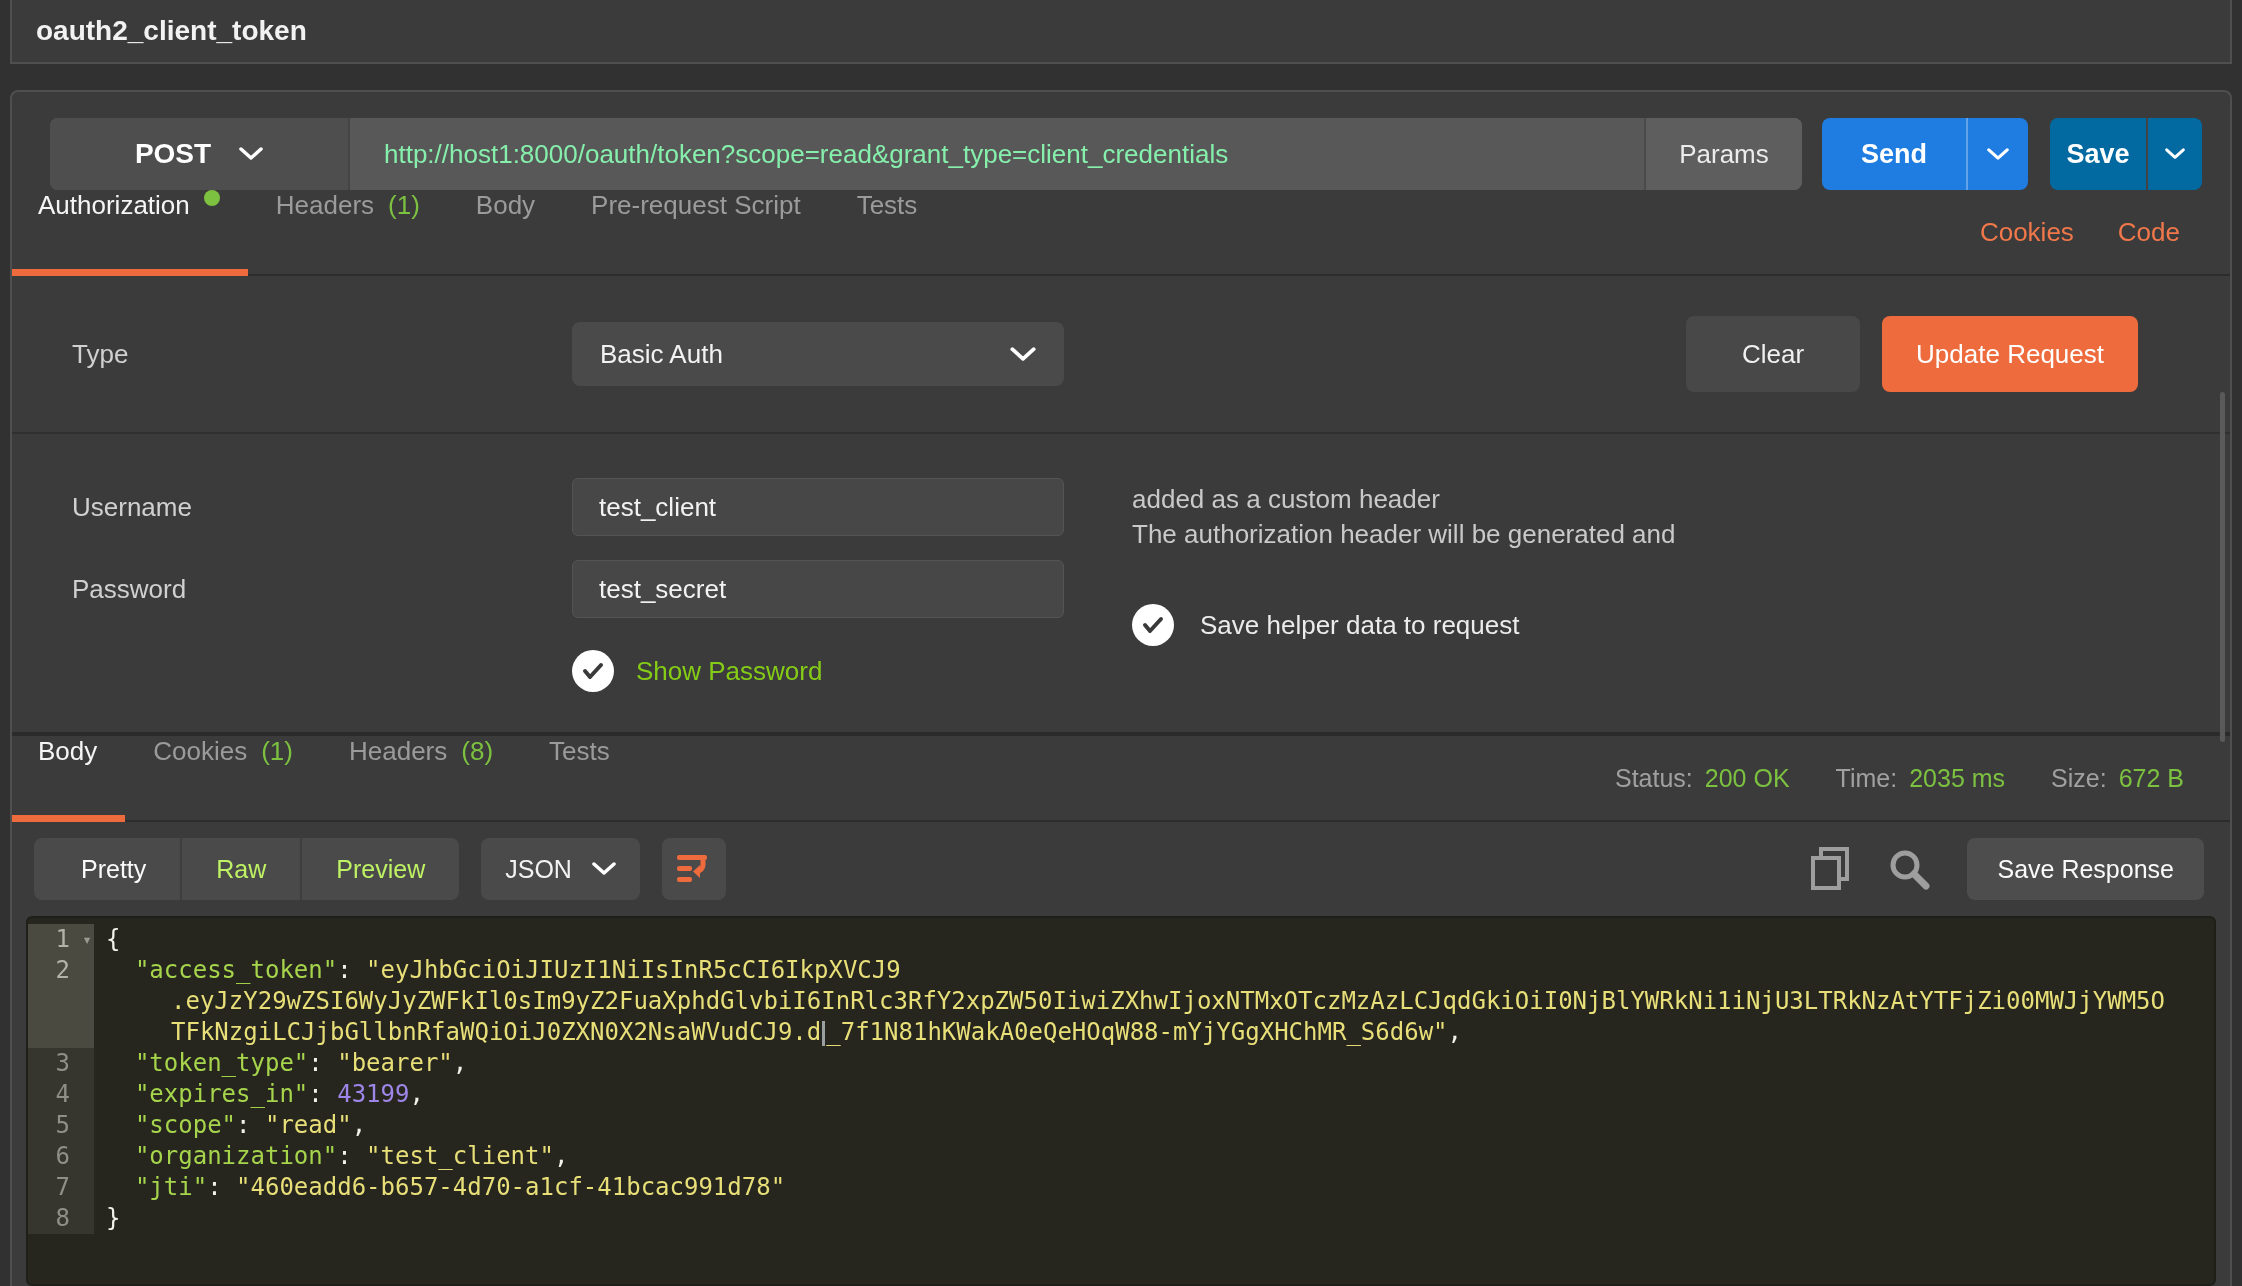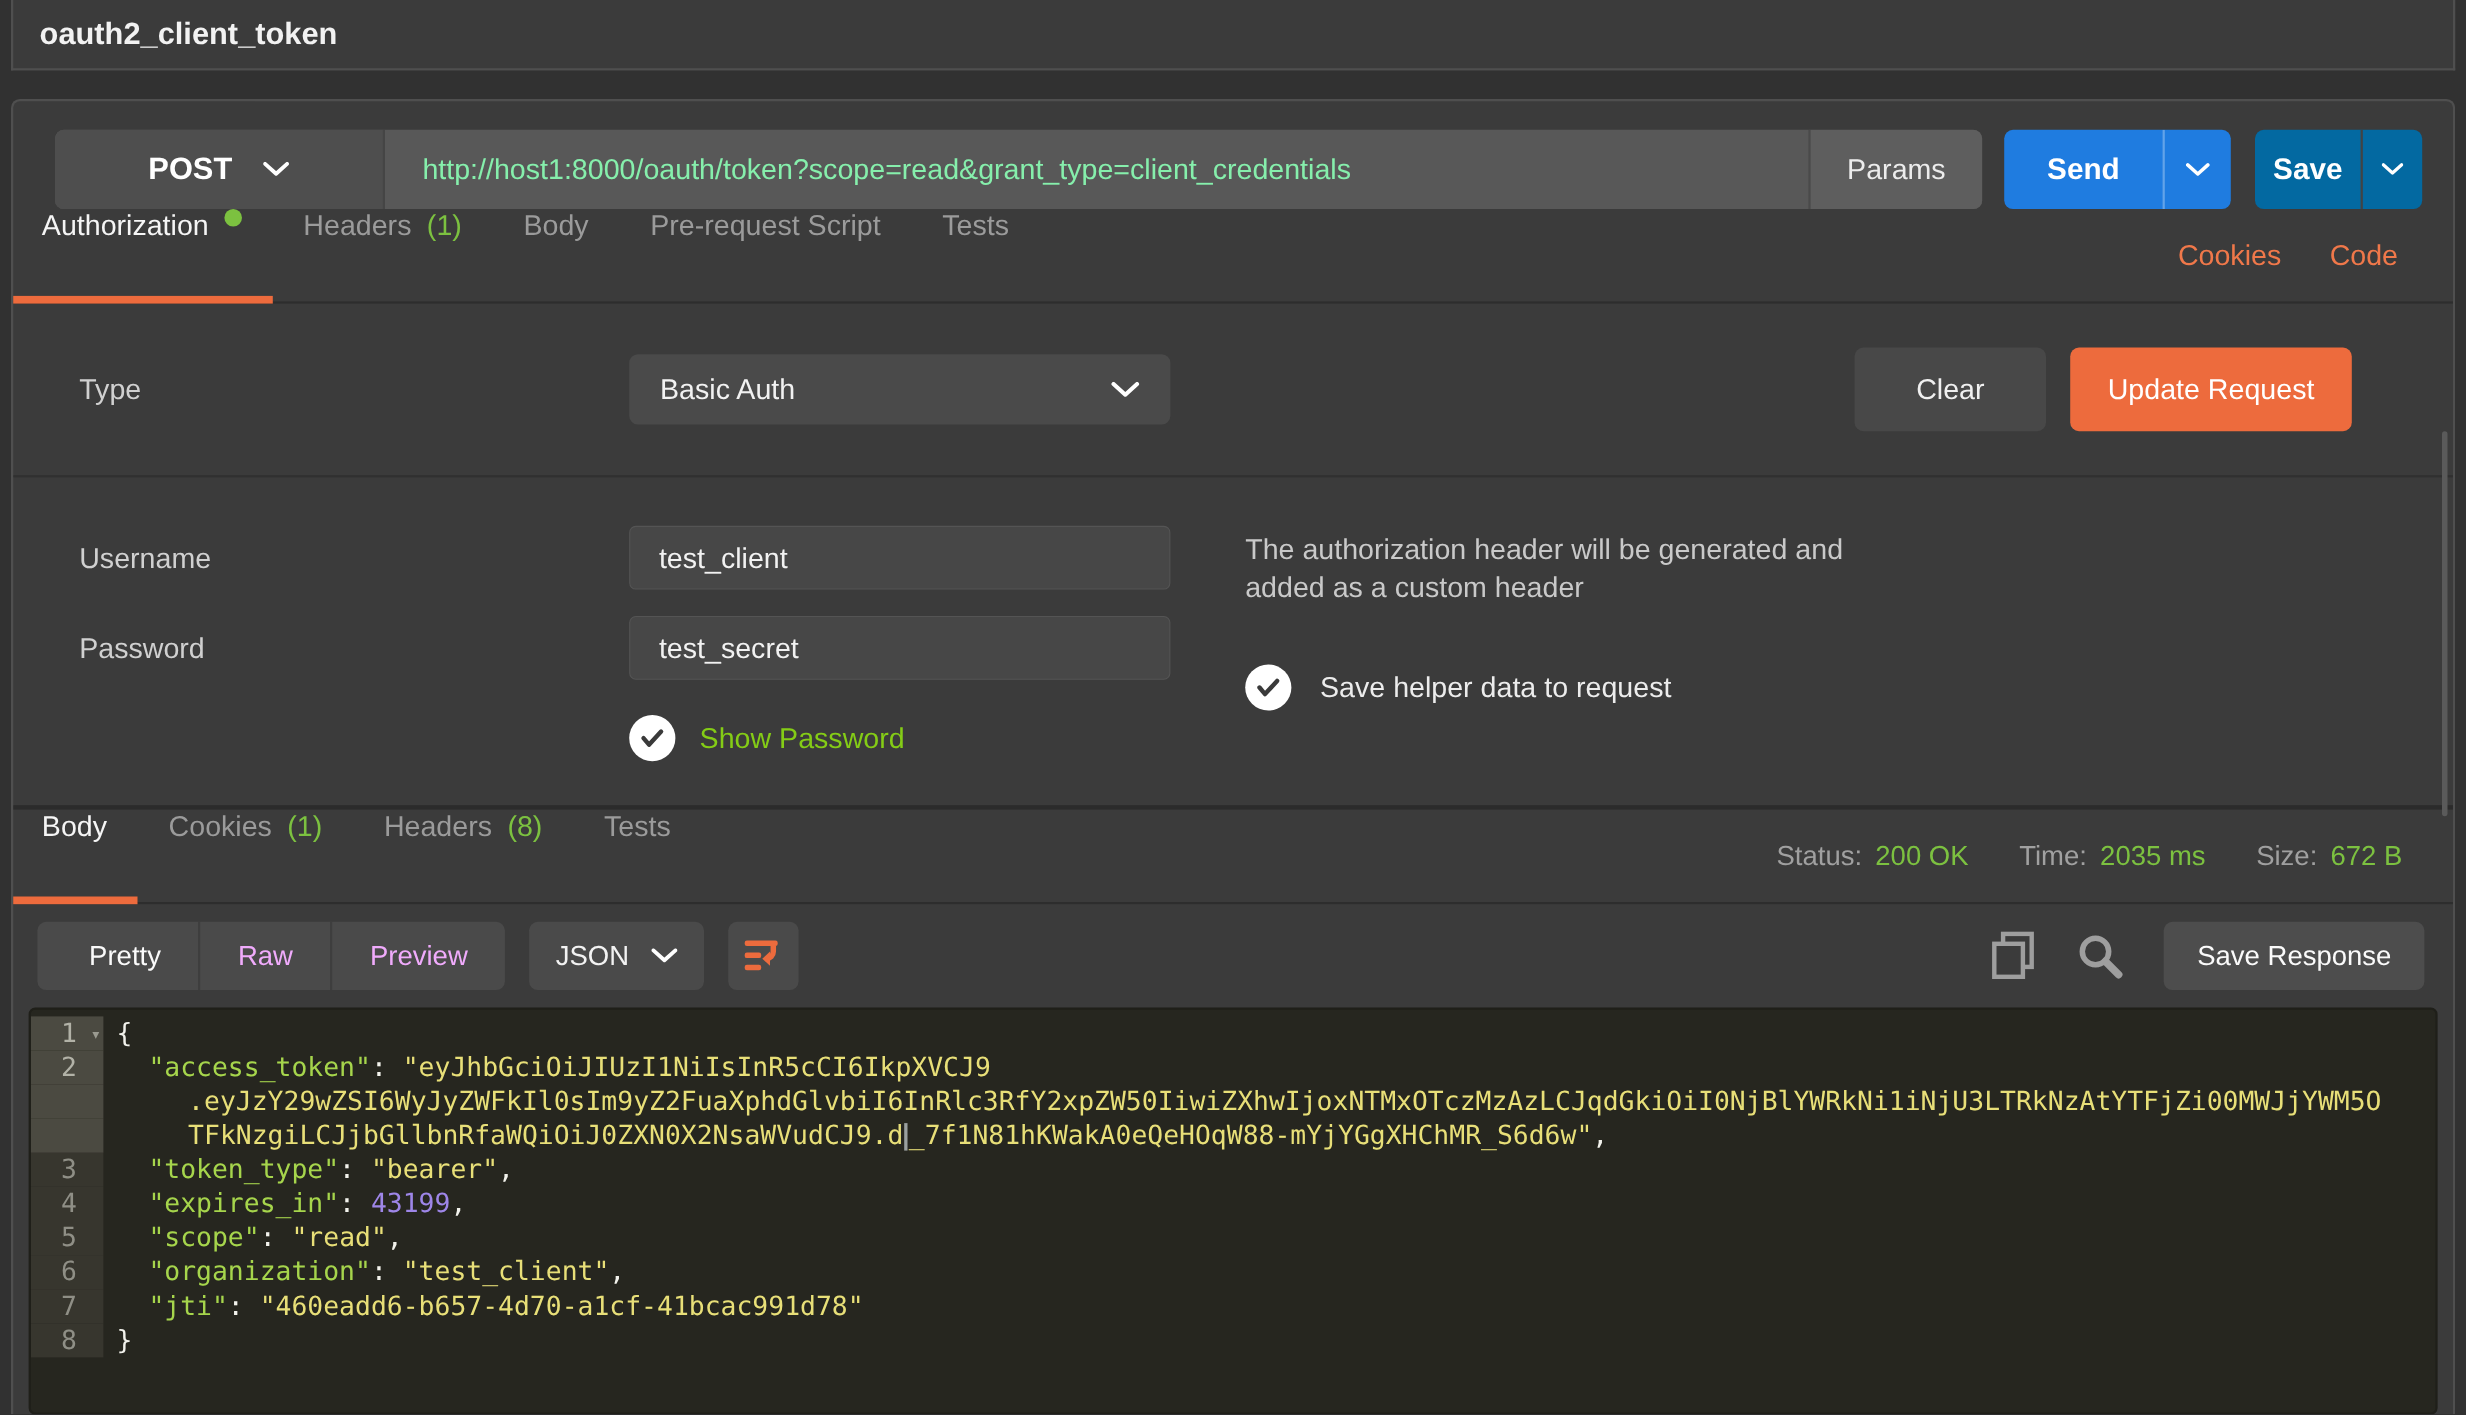--- a/index.html
+++ b/index.html
@@ -76,21 +76,21 @@
 
   
   .resp { flex:1; display:flex; flex-direction:column; border-top:4px solid #2b2b2b; min-height:0; }
   .status-group { display:flex; align-items:center; gap:46px; margin-right:16px; font-size:25px; }
   .status-item { display:flex; gap:12px; }
   .status-label { color:#a0a0a0; }
   .status-value { color:#7cc140; }
 
   .resp-toolbar { height:94px; display:flex; align-items:center; padding:0 26px 0 22px; flex:none; }
   .seg-group { display:flex; height:62px; background:#4a4a4a; border-radius:8px; overflow:hidden; }
-  .seg { display:flex; align-items:center; padding:0 34px; font-size:25px; color:#f0abfc;
+  .seg { display:flex; align-items:center; padding:0 34px; font-size:25px; color:#bef264;
     border-right:2px solid #3e3e3e; cursor:pointer; }
   .seg:last-child { border-right:none; }
   .seg.active { color:#fafafa;padding-left:47px; }
   .json-dd { margin-left:22px; height:62px; background:#4a4a4a; border-radius:8px; padding:0 24px;
     display:flex; align-items:center; gap:20px; color:#f2f2f2; font-size:25px; cursor:pointer; }
   .wrap-btn { margin-left:22px; width:64px; height:62px; background:#4a4a4a; border-radius:8px;
     display:flex; align-items:center; justify-content:center; cursor:pointer; }
   .icon-btn { margin-right:36px; cursor:pointer; display:flex; }
   .save-response { height:62px; background:#4d4d4d; border-radius:8px; padding:0 30px;
     display:flex; align-items:center; color:#fafafa; font-size:25px; cursor:pointer; }
@@ -213,22 +213,22 @@
         <span class="check-circle">
           <svg width="22" height="18" viewBox="0 0 22 18">
               <path d="M3 9 L8 15 L19 3" fill="none" stroke="#3a3a3a" stroke-width="4" stroke-linecap="round" stroke-linejoin="round"></path>
             </svg>
         </span>
         <span class="check-label">Show Password</span>
       </div>
     </div>
     <div class="cred-right">
       <div class="helper-note">
+        <div>added as a custom header</div>
         <div>The authorization header will be generated and</div>
-        <div>added as a custom header</div>
       </div>
       <div class="save-helper">
         <span class="check-circle">
           <svg width="22" height="18" viewBox="0 0 22 18">
               <path d="M3 9 L8 15 L19 3" fill="none" stroke="#3a3a3a" stroke-width="4" stroke-linecap="round" stroke-linejoin="round"></path>
             </svg>
         </span>
         <span>Save helper data to request</span>
       </div>
     </div>

